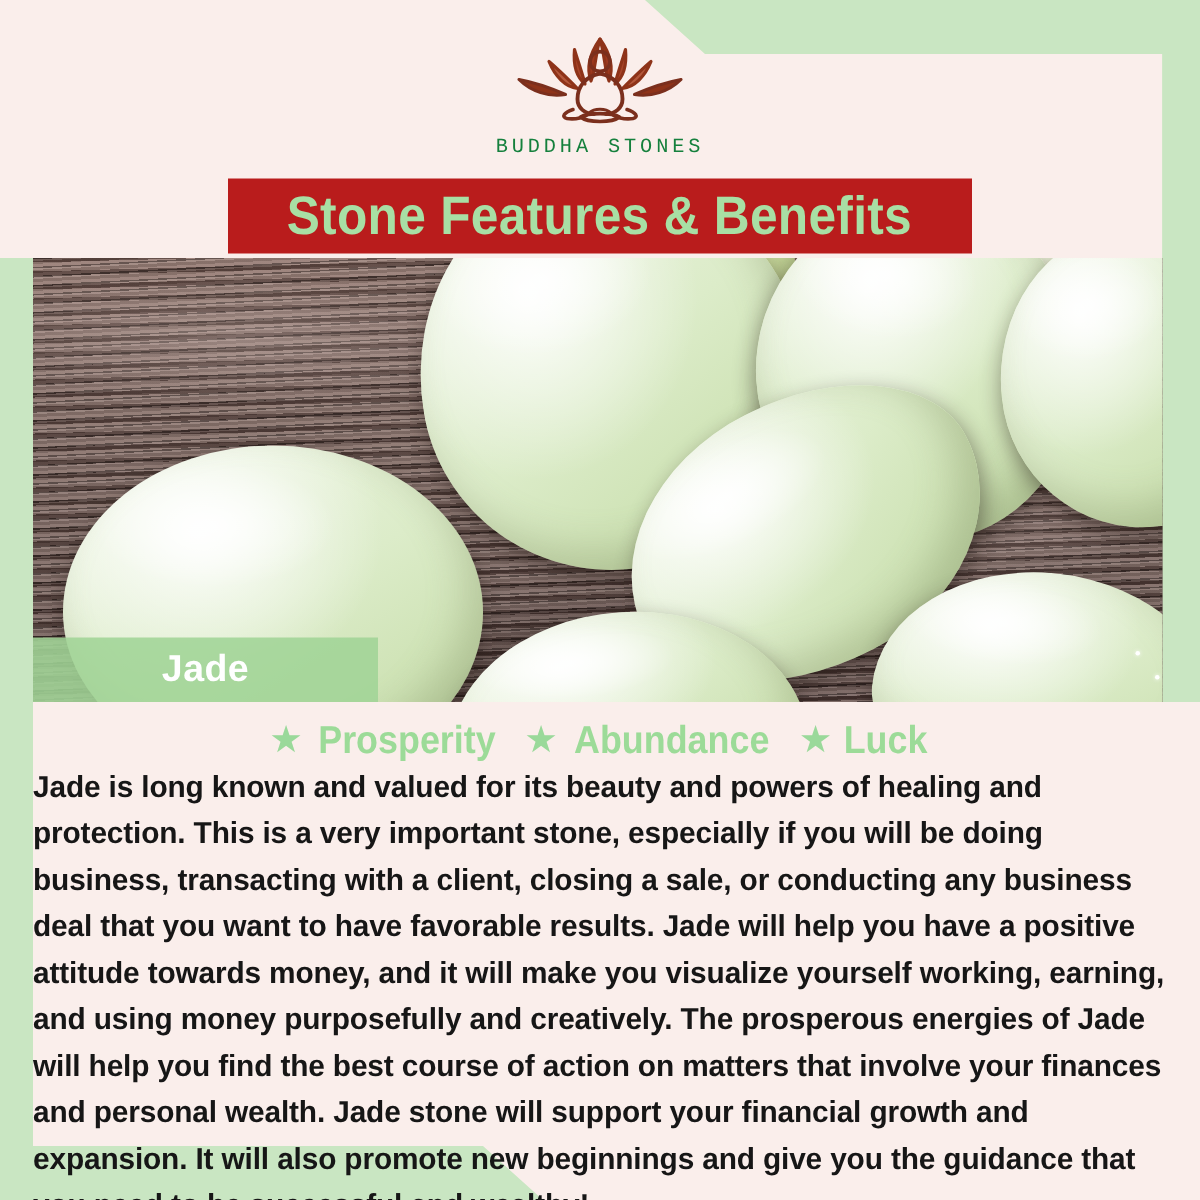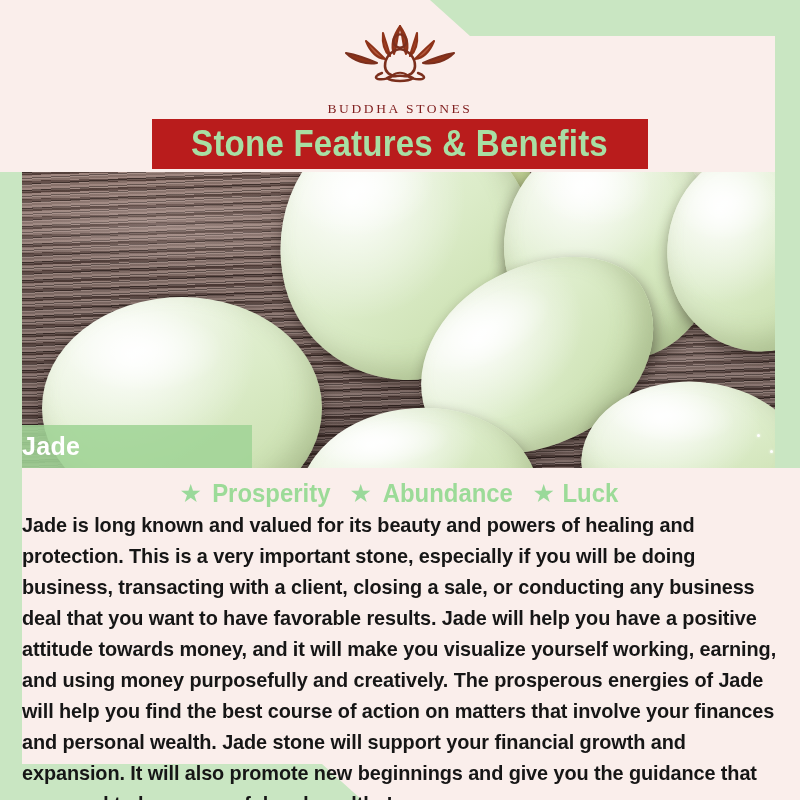--- a/index.html
+++ b/index.html
@@ -32,25 +32,25 @@
     clip-path:polygon(0 0, 778px 0, 778px 332px, 340px 332px, 300px 296px, 0 296px);
   }
 
   
   .logo-block {
     position:absolute; left:0; top:20px; width:800px;
     text-align:center; z-index:6;
   }
   .lotus { display:block; margin:0 auto; }
   .brand {
-    margin-top:13px;
+    margin-top:3px;
     font-size:13.5px;
     letter-spacing:2.6px;
-    color:#7f1d1d;
-    font-family:Liberation Serif, serif;
+    color:#15803d;
+    font-family:Liberation Mono, monospace;
     font-weight:400;
   }
 
   
   .title-band {
     position:absolute; left:152px; top:119px;
     width:496px; height:50px;
     background:#b91c1c;
     display:flex; align-items:center; justify-content:center;
     z-index:7;
@@ -116,21 +116,21 @@
   .s8{left:275px;top:236px;width:240px;height:130px;border-radius:50% 50% 46% 54%/70% 70% 30% 30%;transform:rotate(-4deg);}
   .s9{left:600px;top:-62px;width:150px;height:130px;border-radius:50%;
       background:radial-gradient(ellipse at 40% 35%,#f4f9e6,#dceabe 65%,#cde1a6 100%);}
   .sparkle{position:absolute;width:3px;height:3px;border-radius:50%;background:#fff;box-shadow:0 0 3px #fff;}
 
   
   .jade-band {
     position:absolute; left:22px; top:425px;
     width:230px; height:43px;
     background:rgba(160,212,150,.88);
-    display:flex; align-items:center; justify-content:flex-start;
+    display:flex; align-items:center; justify-content:center;
     z-index:5;
   }
   .jade-text {
     color:#ffffff; font-size:25px; font-weight:700; letter-spacing:.3px;
   }
 
   
   .benefits {
     position:absolute; left:0; top:478px; width:800px;
     display:flex; align-items:center; justify-content:center;

